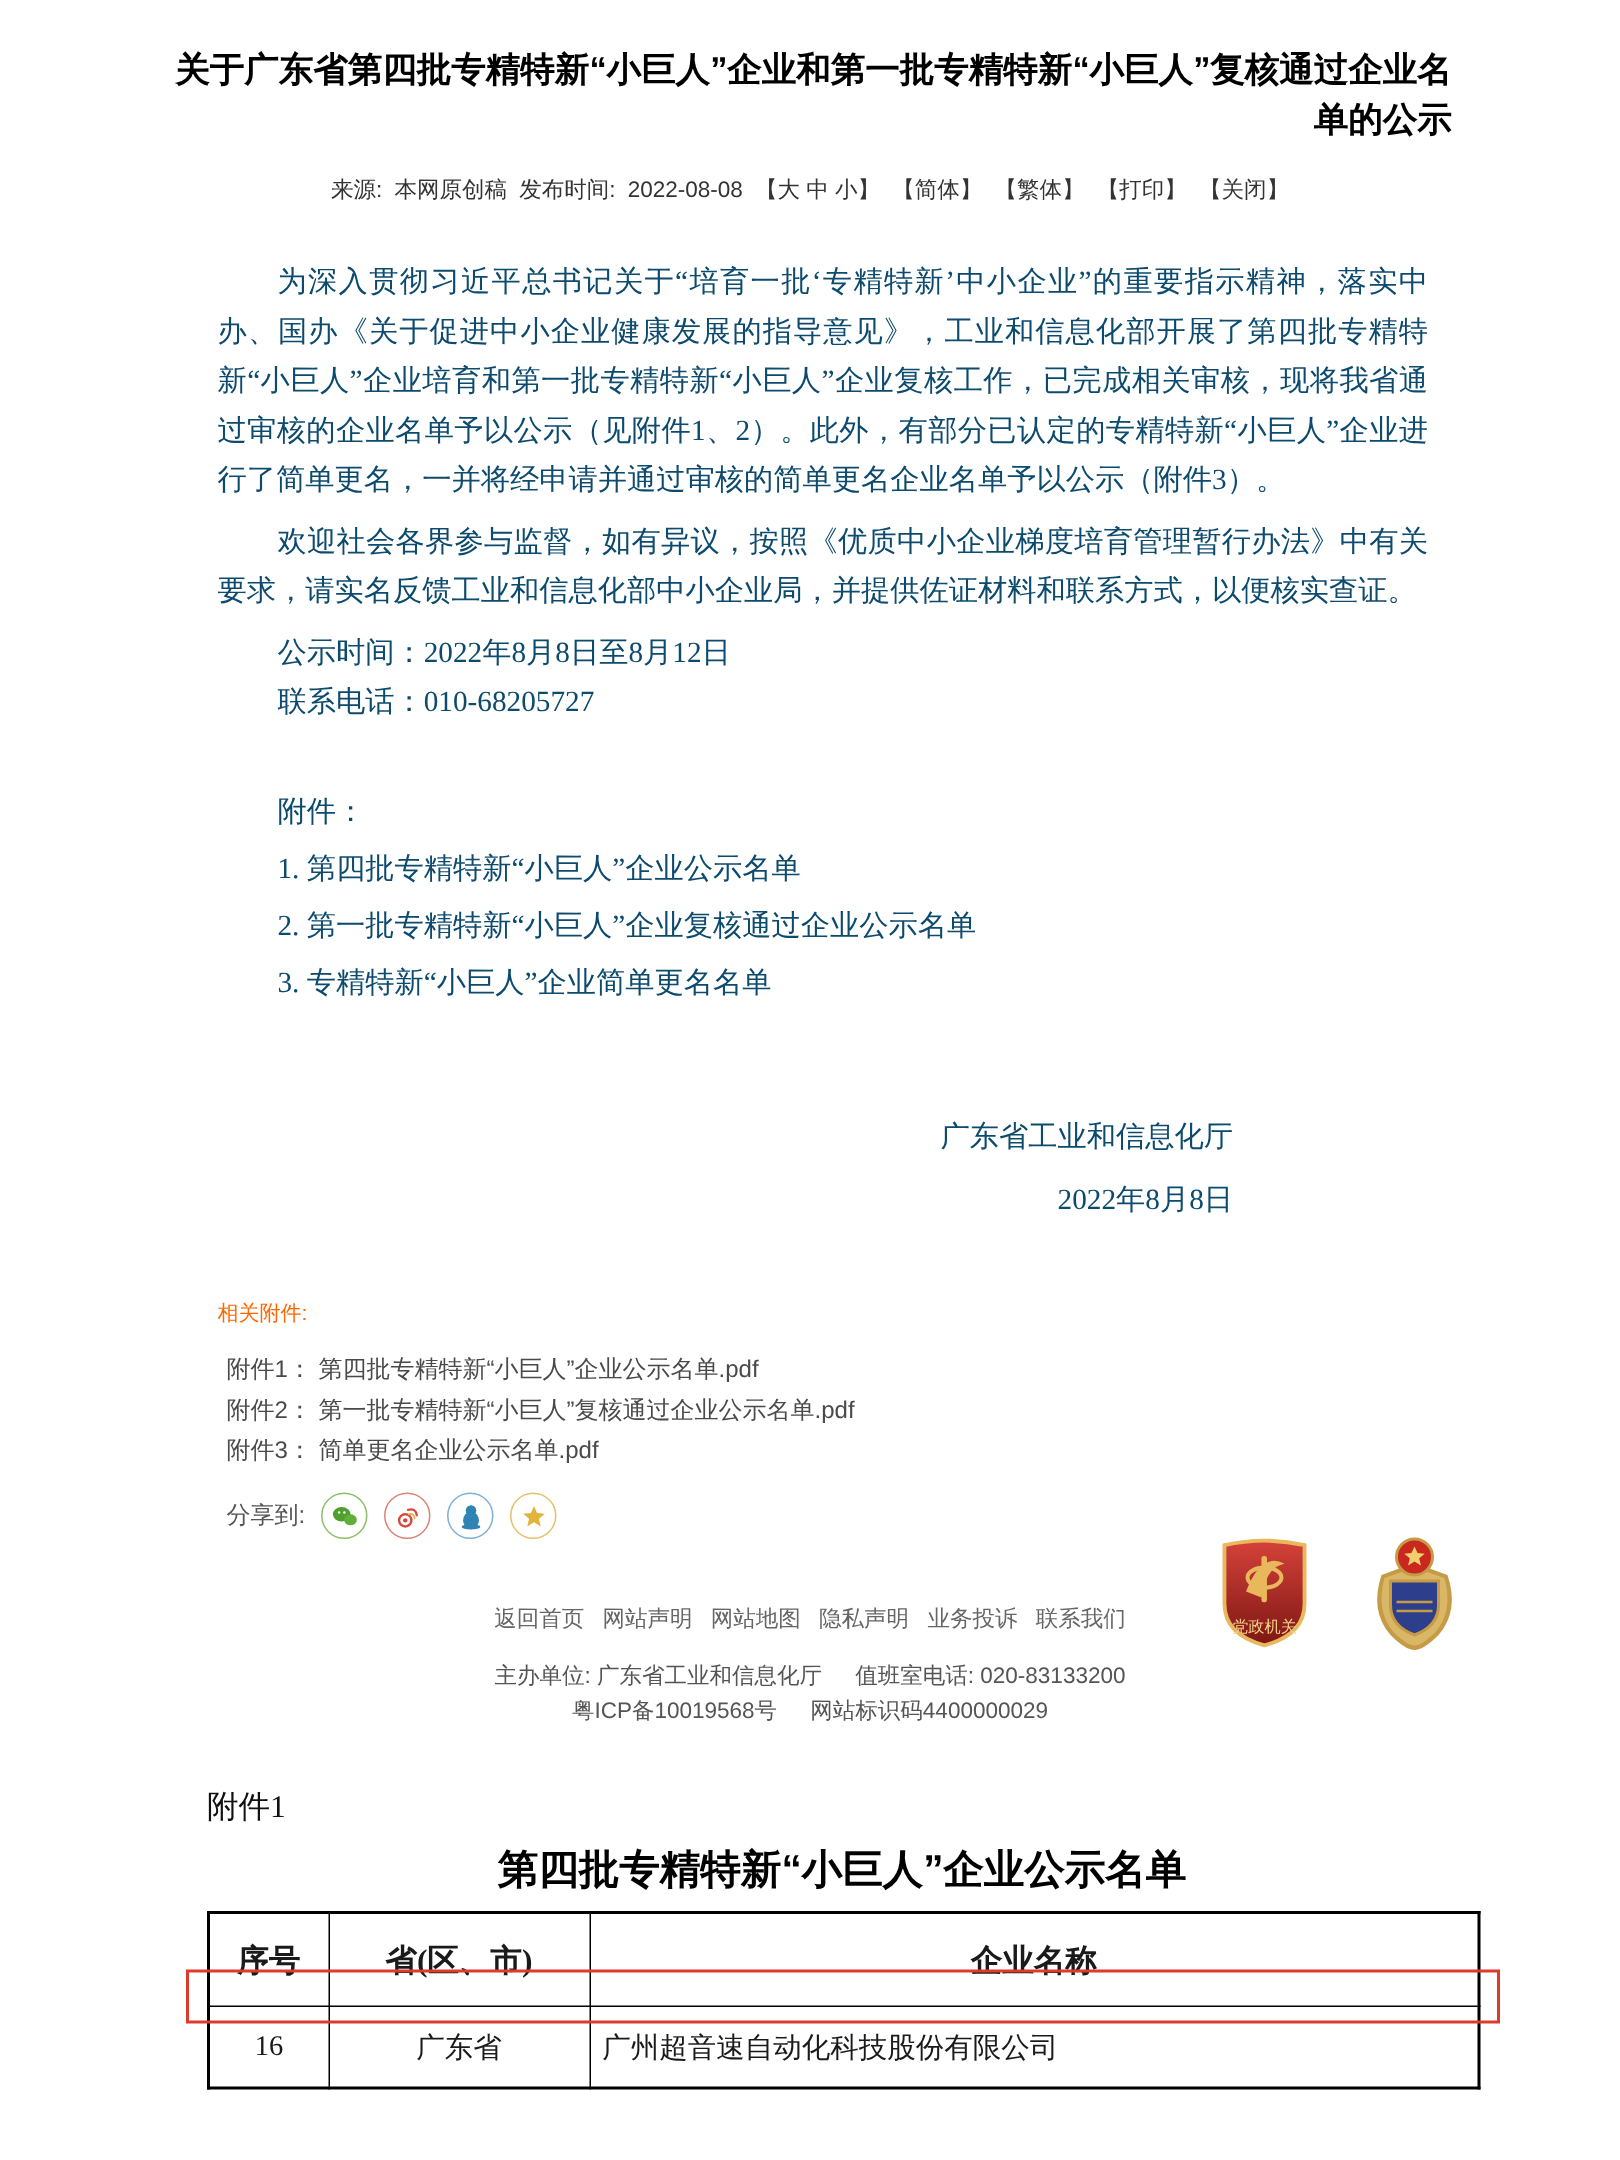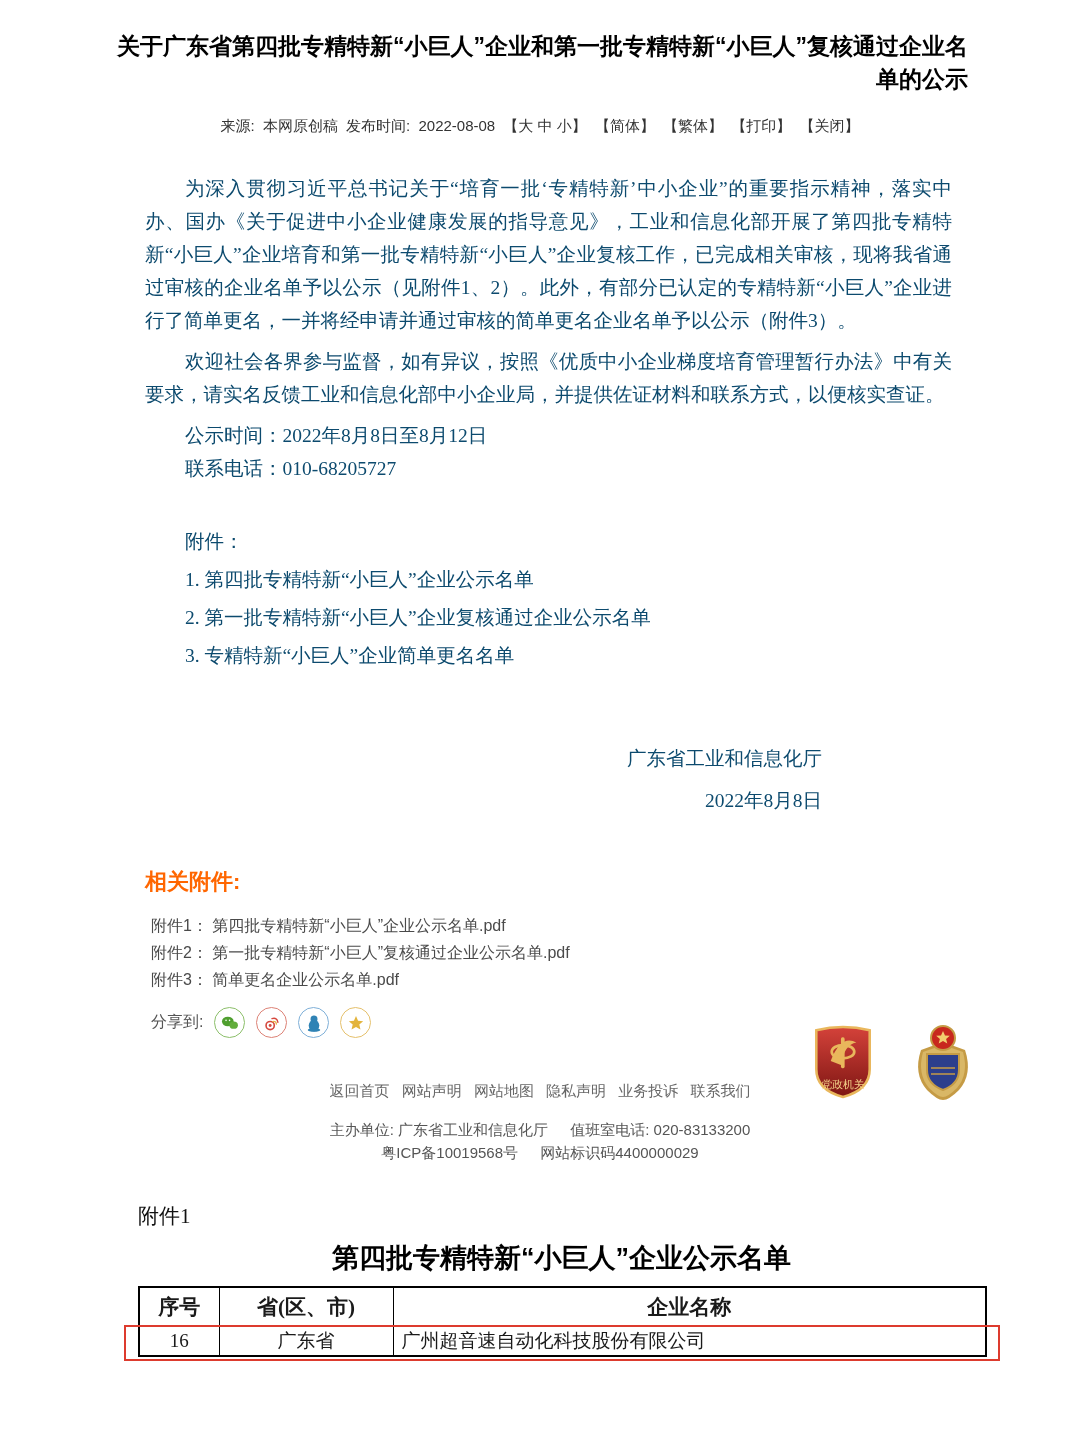--- a/index.html
+++ b/index.html
@@ -20,21 +20,21 @@
                   text-align:justify; color:#0c4a6e; }
   .para { margin:0 0 8px; text-indent:2.05em; }
   .line { margin:0; text-indent:2.05em; }
   .attach-block { margin-top:40px; }
   .attach-block p { margin:0 0 5px; }
   .sign-block { margin:70px 130px 0 auto; width:205px; text-align:right; font-size:19.5px; }
   .sign-block .sign-date { margin-top:9px; }
 
   
   .related { margin:50px 0 0 145px; font-family:"Liberation Sans", sans-serif; }
-  .related-heading { margin:0 0 15px; font-size:22px; font-weight:700; color:#ff6600; }
+  .related-heading { margin:0 0 15px; font-size:14px; font-weight:400; color:#ff6600; }
   .file-row { font-size:16px; color:#4a4a4a; line-height:27px; margin-left:6px; }
   .file-row a { color:#4a4a4a; text-decoration:none; cursor:pointer; }
   .share-row { margin:14px 0 0 6px; display:flex; align-items:center;
                font-size:16px; color:#555; }
   .share-btn { width:31px; height:31px; border-radius:50%; box-sizing:border-box;
                margin-left:11px; display:flex; align-items:center; justify-content:center;
                cursor:pointer; background:#fff; }
   .share-btn.wechat { border:1px solid #8cbf6a; }
   .share-btn.weibo  { border:1px solid #dd8276; }
   .share-btn.qq     { border:1px solid #7fb0d8; }
@@ -60,21 +60,21 @@
   .badges { position:absolute; right:105px; top:1024px; display:flex; gap:38px; align-items:flex-start; }
   .badge { cursor:pointer; }
 
   
   .annex { margin:38px 95px 0 138px; }
   .annex-label { font-size:21px; color:#111; }
   .annex-title { margin:10px 0 10px; text-align:center; font-family:"Liberation Sans", sans-serif;
                  font-size:27px; font-weight:700; color:#000; }
   .table-wrap { position:relative; width:847px; }
   .annex-table { width:847px; border-collapse:collapse; border:2px solid #000; table-layout:fixed; }
-  .annex-table th, .annex-table td { border:1px solid #000; text-align:center; padding:0; }
+  .annex-table th, .annex-table td { border:1px solid #000; text-align:center; padding:12px; }
   .annex-table th { font-size:21px; font-weight:700; height:37px; }
   .annex-table td { font-size:19px; height:29px; }
   .annex-table td.company { text-align:left; padding-left:8px; }
   .row-highlight { position:absolute; left:-14px; top:39px; width:872px; height:32px;
                    border:2px solid #dd3b2e; pointer-events:none; }
 </style>
 </head>
 <body>
 
 <div class="page">

